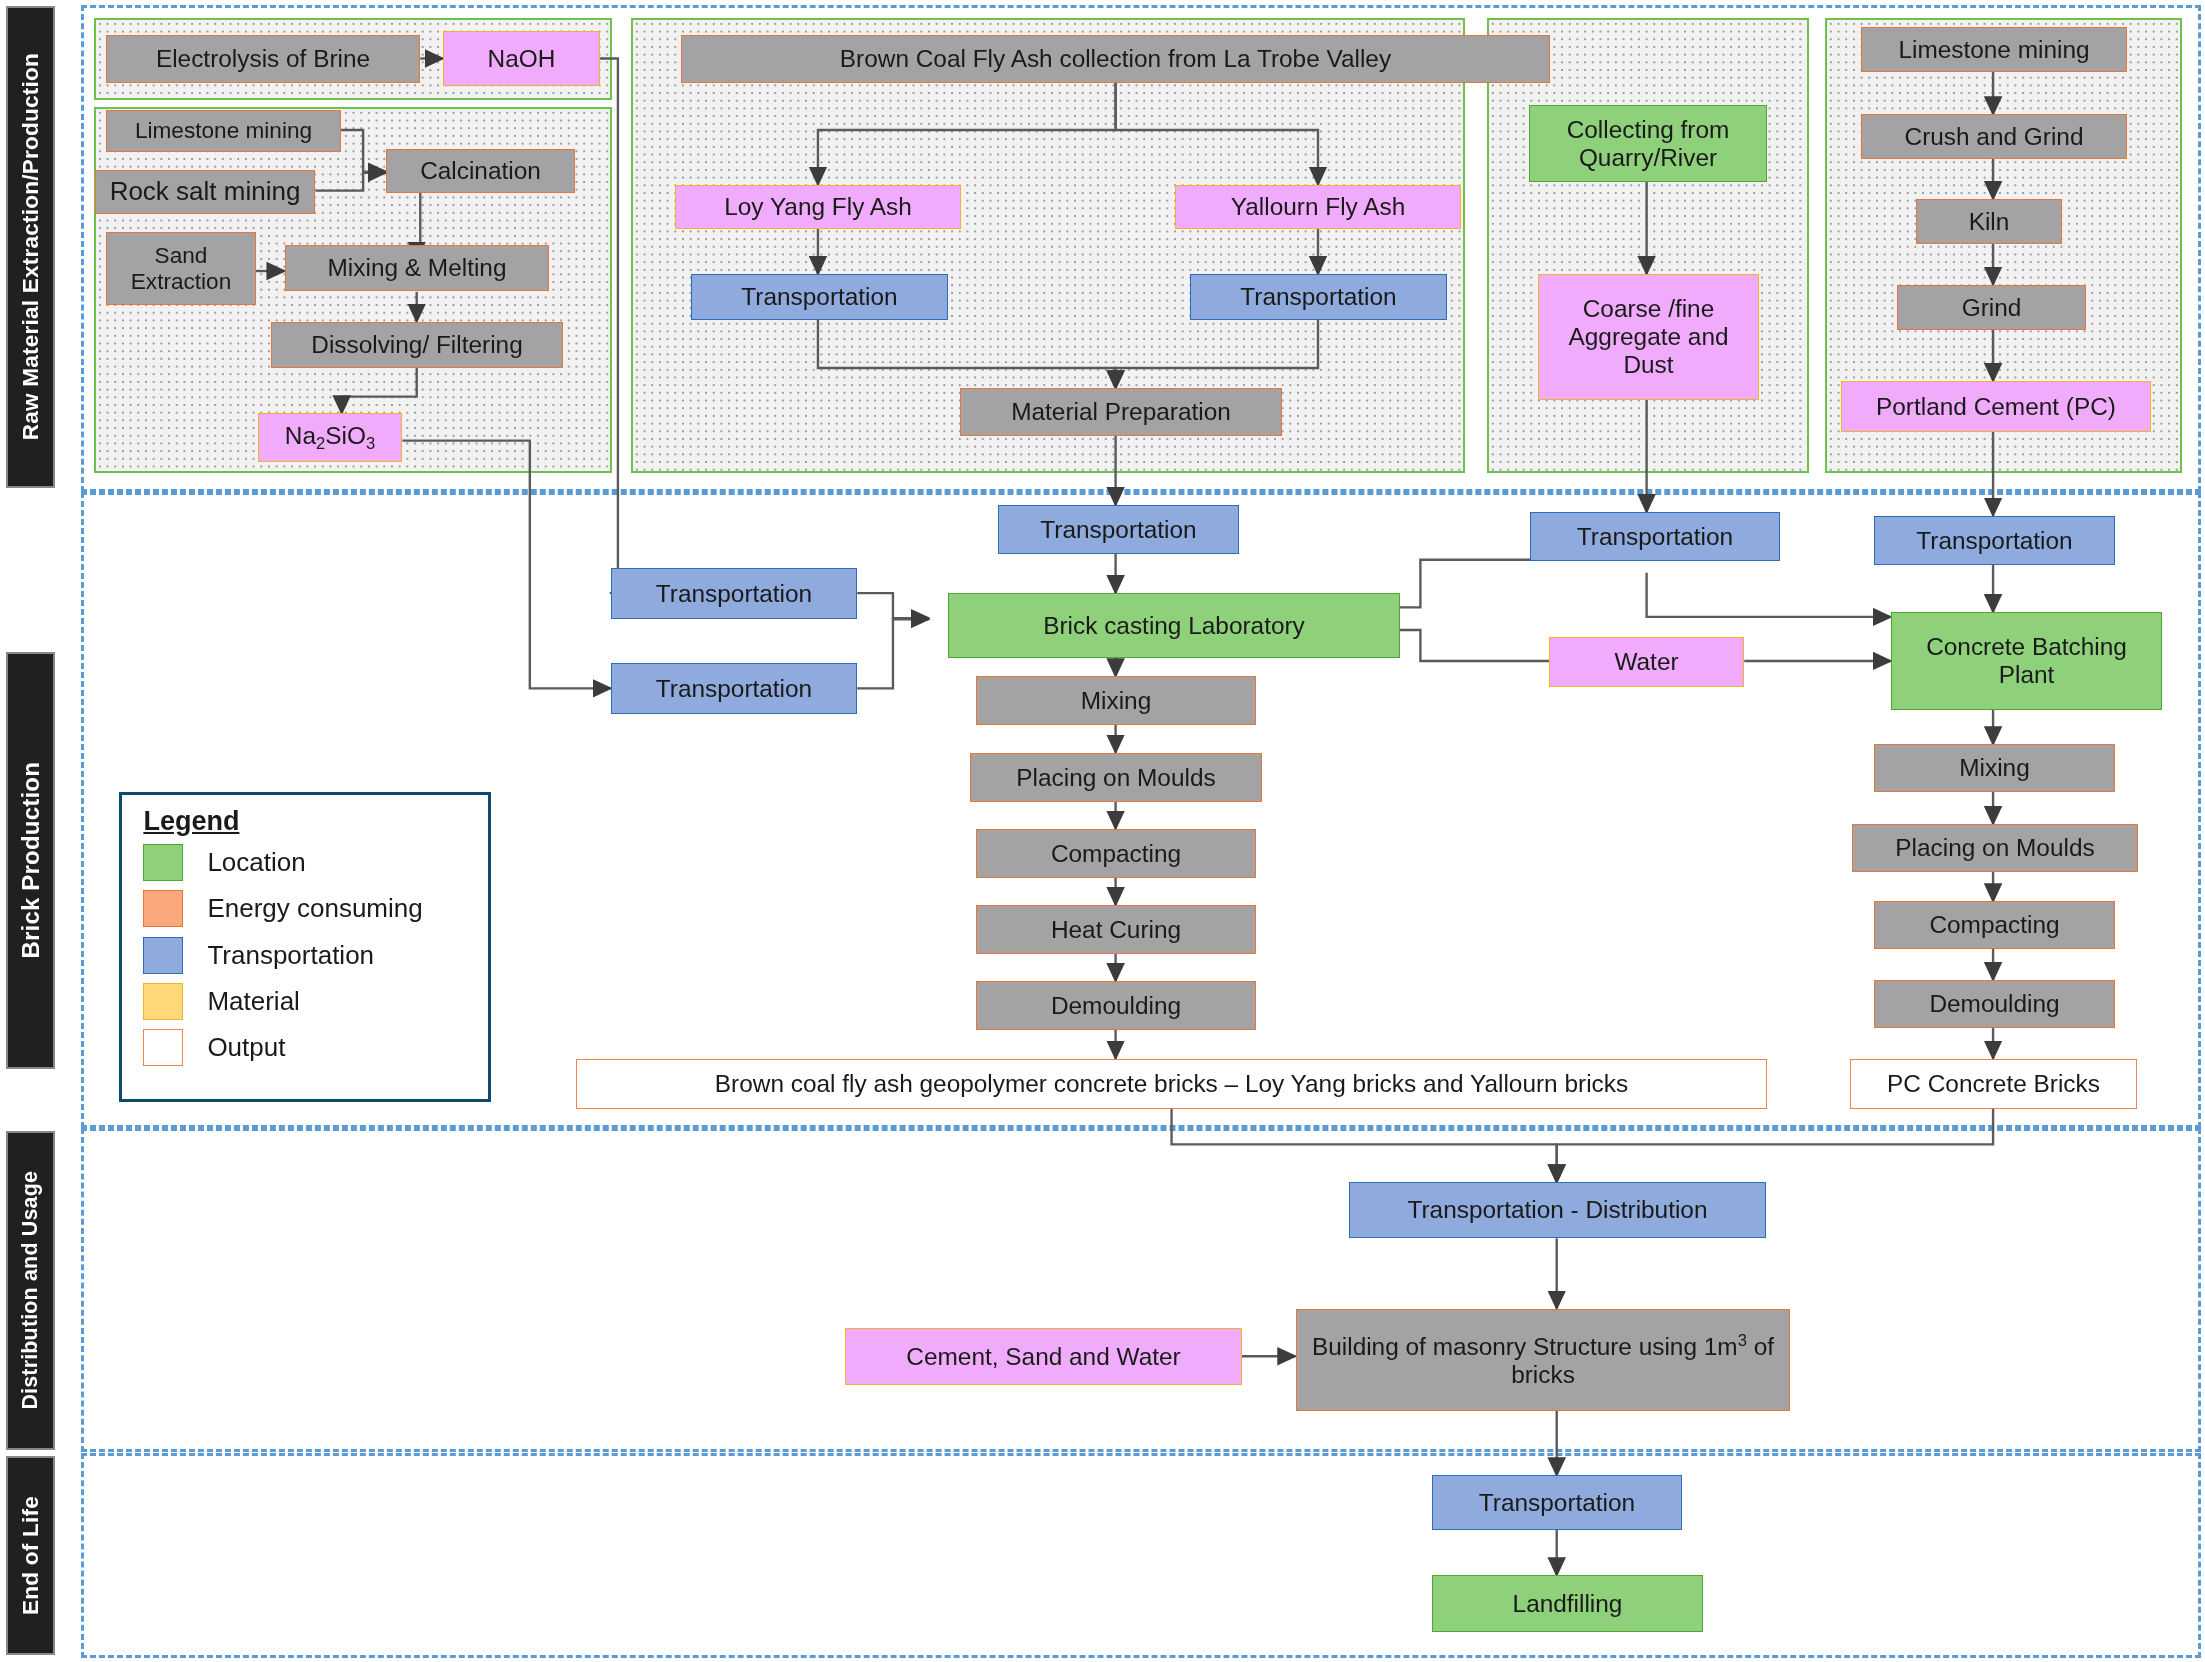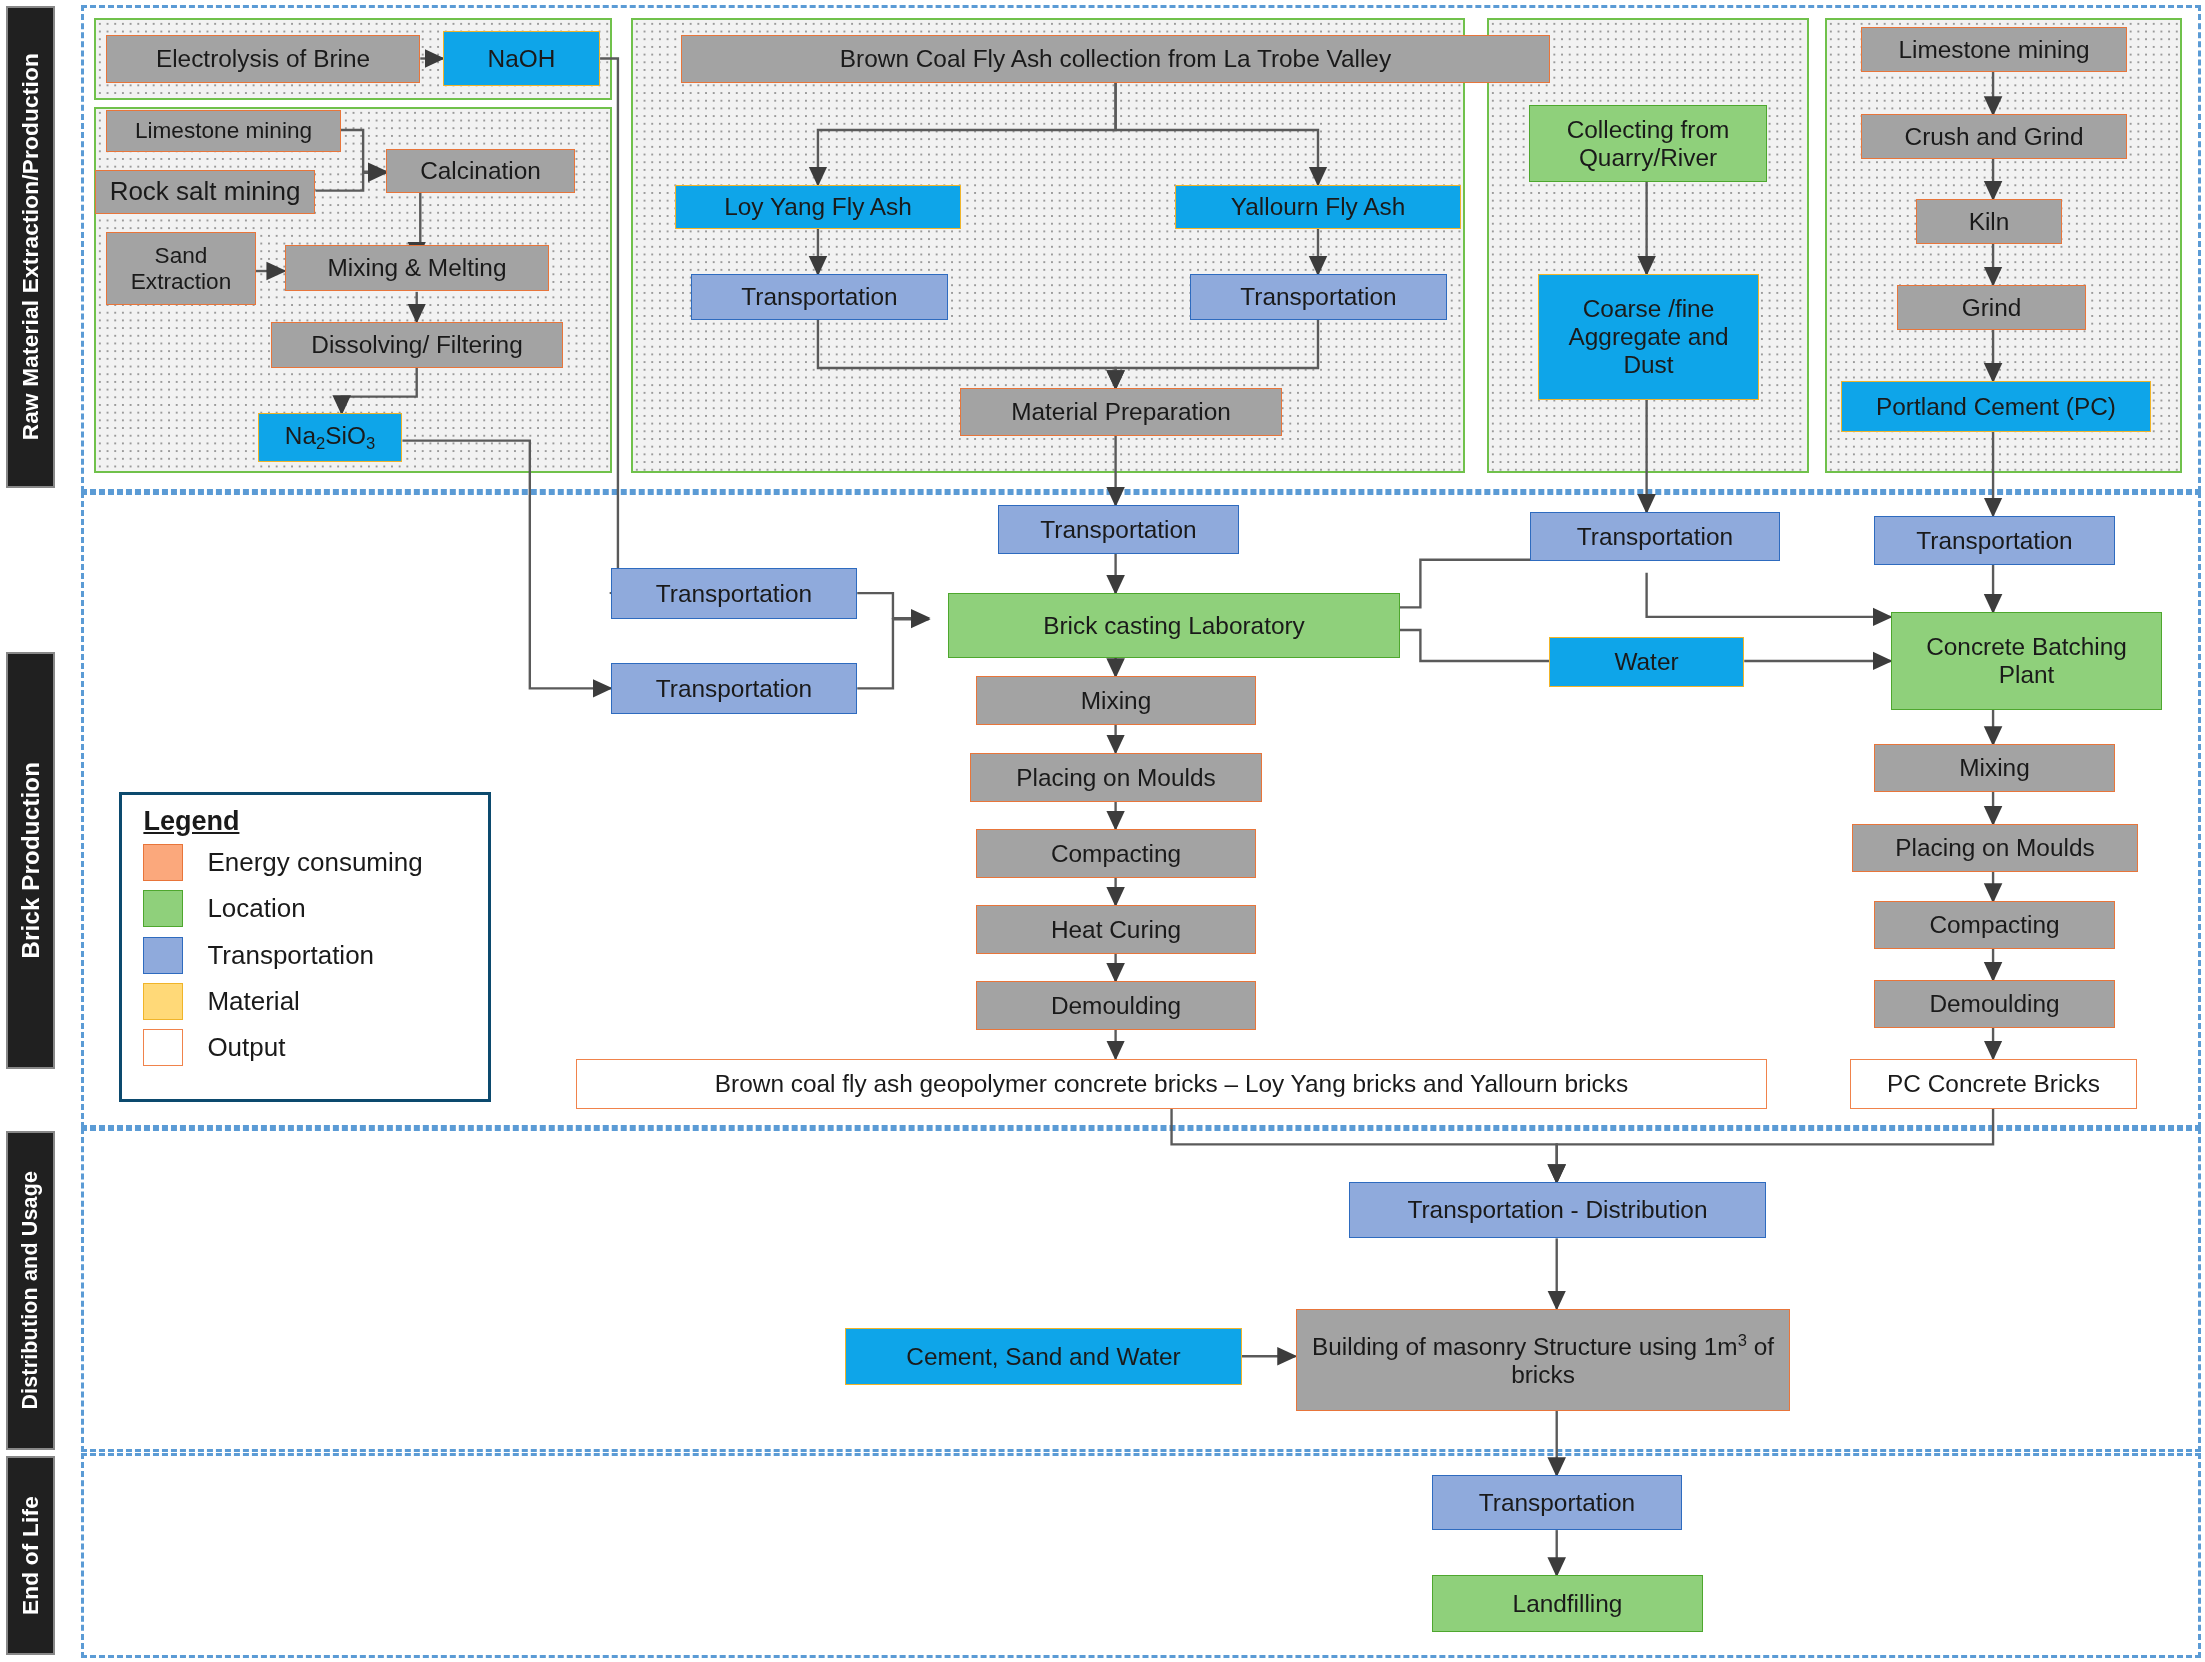--- a/index.html
+++ b/index.html
@@ -21,21 +21,21 @@
     background-image:radial-gradient(#9A9A9A 1px, transparent 1px);
     background-size:7.7px 7.7px;}
 
   
   .node{position:absolute;box-sizing:border-box;display:flex;align-items:center;
     justify-content:center;text-align:center;line-height:1.14;padding:1.2px 3.6px;
     color:#1a1a1a;font-size:24.4px;}
   .n-energy{background:#a3a3a3;border:1.8px solid #E8753A;}
   .n-location{background:#8FD07B;border:1.8px solid #4EA72E;}
   .n-transport{background:#8FAADC;border:1.8px solid #2E6BBF;}
-  .n-material{background:#0ea5e9;border:1.8px solid #F0B429;}
+  .n-material{background:#f0abfc;border:1.8px solid #F0B429;}
   .n-output{background:#FFFFFF;border:1.8px solid #F0834B;}
 
   
   #legend{position:absolute;background:#fff;border:3px solid #0c4a6e;box-sizing:border-box;}
   #legend .lg-title{font-size:27px;font-weight:bold;text-decoration:underline;
     margin:10.7px 0 3.6px 21.4px;color:#1a1a1a;}
   .lg-row{display:flex;align-items:center;margin:2.4px 0 2.4px 21.4px;height:44px;}
   .lg-sw{width:40px;height:37px;box-sizing:border-box;flex:0 0 auto;}
   .lg-txt{margin-left:24px;font-size:26px;color:#1a1a1a;}
   .sw-energy{background:#FBA87C;border:1.8px solid #E8753A;}
@@ -213,26 +213,26 @@
 
   <div class="node n-energy" style="left:1874px;top:744px;width:241px;height:48px;">Mixing</div>
   <div class="node n-energy" style="left:1852px;top:824px;width:286px;height:48px;">Placing on Moulds</div>
   <div class="node n-energy" style="left:1874px;top:901px;width:241px;height:48px;">Compacting</div>
   <div class="node n-energy" style="left:1874px;top:980px;width:241px;height:48px;">Demoulding</div>
   <div class="node n-output" style="left:1850px;top:1059px;width:287px;height:50px;">PC Concrete Bricks</div>
 
   <div id="legend" style="left:119px;top:792px;width:372px;height:310px;">
     <div class="lg-title">Legend</div>
     <div class="lg-row">
+      <div class="lg-sw sw-location"></div>
+      <div class="lg-txt">Location</div>
+    </div>
+    <div class="lg-row">
       <div class="lg-sw sw-energy"></div>
       <div class="lg-txt">Energy consuming</div>
-    </div>
-    <div class="lg-row">
-      <div class="lg-sw sw-location"></div>
-      <div class="lg-txt">Location</div>
     </div>
     <div class="lg-row">
       <div class="lg-sw sw-transport"></div>
       <div class="lg-txt">Transportation</div>
     </div>
     <div class="lg-row">
       <div class="lg-sw sw-material"></div>
       <div class="lg-txt">Material</div>
     </div>
     <div class="lg-row">

